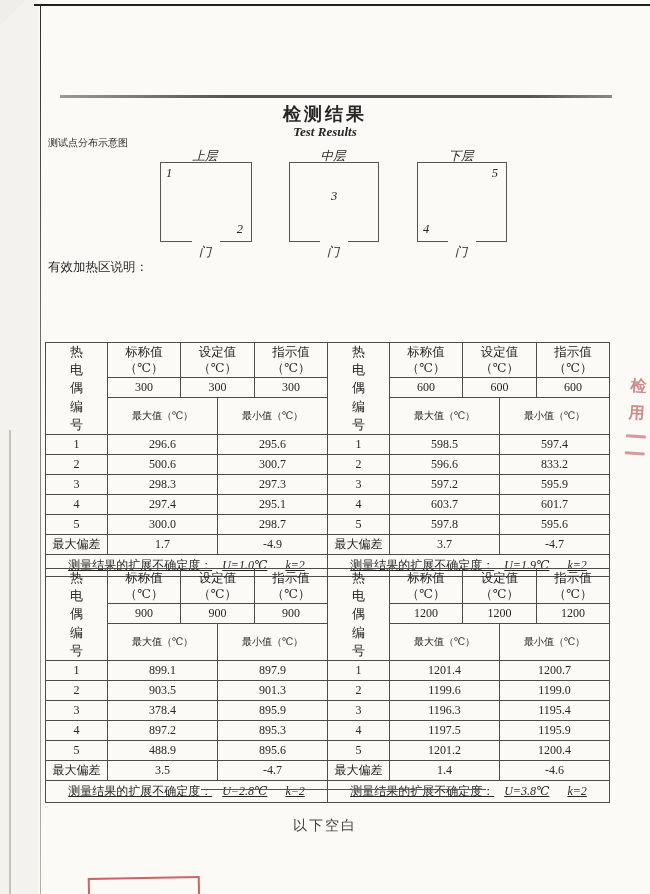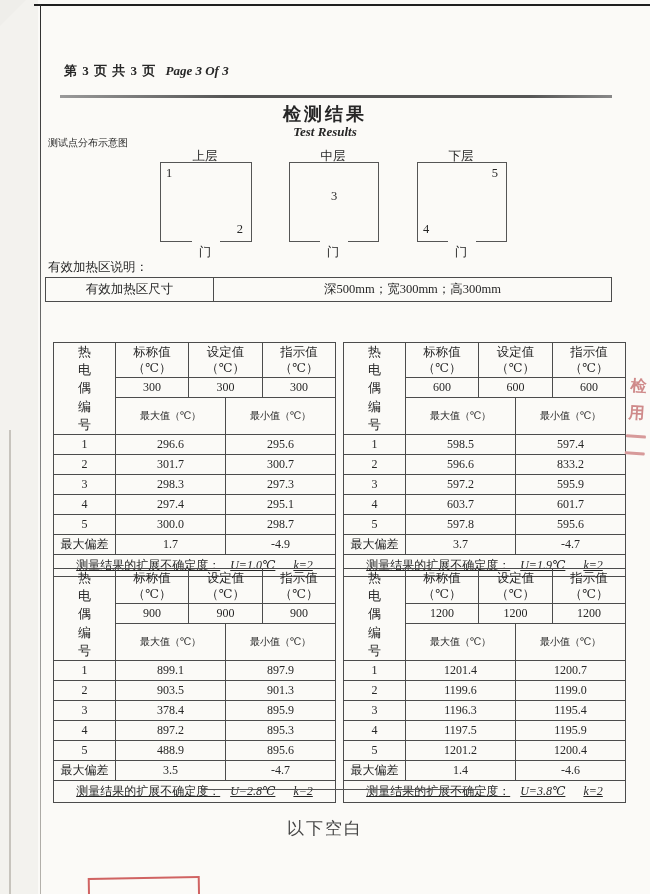--- a/index.html
+++ b/index.html
@@ -25,77 +25,73 @@
   .pageinfo-cn{font-weight:600;letter-spacing:1px;}
   .pageinfo-en{font-style:italic;font-weight:bold;margin-left:6px;}
   .hdr-rule{position:absolute;left:60px;width:552px;top:95px;height:3px;
     background:linear-gradient(to right,#9a9a9a,#555 30%,#555 85%,#888);}
   .title-cn{position:absolute;left:0;right:0;top:102px;text-align:center;
     font-size:18px;font-weight:bold;letter-spacing:3px;}
   .title-en{position:absolute;left:0;right:0;top:124px;text-align:center;
     font-size:13px;font-weight:bold;font-style:italic;}
   .diagram-caption{position:absolute;left:48px;top:136px;font-size:10px;}
   
-  .diagram{position:absolute;left:0;top:148px;width:650px;height:112px;}
+  .diagram{position:absolute;left:0;top:148px;width:650px;height:112px;font-style:italic;}
   .layer-label{position:absolute;top:0;width:90px;text-align:center;font-size:12.5px;}
   .furnace-box{position:absolute;top:14px;height:78px;border:1px solid #555;background:transparent;}
   .door-gap{position:absolute;left:50%;transform:translateX(-50%);bottom:-2px;width:28px;height:4px;background:#fbfaf7;}
   .door-label{position:absolute;top:96px;width:90px;text-align:center;font-size:12.5px;}
   .pt{position:absolute;font-size:12.5px;line-height:1;}
   .pos-top-left{left:5px;top:4px;}
   .pos-bottom-right{right:8px;bottom:6px;}
   .pos-center{left:50%;top:42%;transform:translate(-50%,-50%);}
   .pos-top-right{right:8px;top:4px;}
   .pos-bottom-left{left:5px;bottom:6px;}
   
   .hz-caption{position:absolute;left:48px;top:259px;font-size:12.5px;}
   .hz-wrap{position:absolute;left:45px;top:277px;}
   table.hz{border-collapse:collapse;table-layout:fixed;}
   table.hz td{border:1px solid #4c4c4c;text-align:center;height:23px;font-size:12.5px;padding:0 2px;}
   
   .tc-block{position:absolute;left:45px;display:flex;}
   .tc-block .slot2{margin-left:-1px;}
-  table.tct{border-collapse:collapse;table-layout:fixed;margin-left:8px;}
+  table.tct{border-collapse:collapse;table-layout:fixed;}
   table.tct td{border:1px solid #4c4c4c;text-align:center;font-size:12px;padding:0 1px;}
   col.w-a{width:62px;} col.w-b{width:73px;} col.w-c{width:37px;}
   tr.r-h1 td{height:34px;font-size:12.5px;}
   tr.r-h2 td{height:19px;}
   tr.r-h3 td{height:36px;font-size:10px;}
   tr.r-data td{height:19px;}
   tr.r-dev td{height:19px;}
   tr.r-unc td{height:21px;font-size:12px;text-decoration:underline;}
   .bl{display:block;line-height:1.3;}
   .vert{display:inline-block;width:1.05em;word-break:break-all;line-height:1.4;font-size:13px;}
   .uv,.kv{font-style:italic;}
   .uv{margin-left:10px;} .kv{margin-left:18px;}
   
   .end-rule{position:absolute;left:201px;top:789px;width:285px;height:1px;background:#555;}
-  .below-blank{position:absolute;left:0;right:0;top:817px;text-align:center;font-size:17px;color:#444;letter-spacing:2px;}
+  .below-blank{position:absolute;left:0;right:0;top:817px;text-align:center;font-size:14px;color:#444;letter-spacing:2px;}
   
   .stamp-right{position:absolute;right:0;top:378px;width:27px;height:115px;overflow:hidden;
     color:#cf8a8a;transform:rotate(4deg);}
   .stamp-right .ch{display:block;font-size:16px;line-height:1;margin:0 0 11px 4px;font-weight:bold;}
   .stamp-dash{width:20px;height:3px;background:#d79a9a;margin:14px 0 0 3px;border-radius:1px;}
   .stamp-bottom{position:absolute;left:88px;top:877px;width:108px;height:30px;
     border:2px solid #c84848;opacity:.85;transform:rotate(-1deg);}
 </style>
 </head>
 <body>
 
 <div class="left-margin-strip"></div>
 <div class="corner-fold"></div>
 <div class="frame-top"></div>
 <div class="frame-left"></div>
 <div class="paper-edge"></div>
 
 <div class="hdr-row">
-  <div>
-    <span class="pageinfo-cn">第 3 页 共 3 页</span>
-    <span class="pageinfo-en">Page 3 Of 3</span>
-  </div>
 </div>
 <div class="hdr-rule"></div>
 
 <div class="title-cn">检测结果</div>
 <div class="title-en">Test Results</div>
 <div class="diagram-caption">测试点分布示意图</div>
 
 <div class="diagram">
 
   <div class="layer-label" style="left:160px;">上层</div>
@@ -125,24 +121,20 @@
 <div class="hz-caption">有效加热区说明：</div>
 <div class="hz-wrap">
   <table class="hz">
     <colgroup>
         <col style="width:168px">
         <col style="width:134px">
         <col style="width:134px">
         <col style="width:130px">
       </colgroup>
     <tbody>
-        <tr>
-      <td>有效加热区尺寸</td>
-      <td colspan="3">深500mm；宽300mm；高300mm</td>
-    </tr>
   </tbody>
     </table>
 </div>
 
 <div class="tc-block" style="top:342px;">
   <div>
   <table class="tct">
     <colgroup>
           <col class="w-a">
           <col class="w-b">
@@ -178,21 +170,21 @@
     </tbody>
         <tbody>
   <tr class="r-data">
     <td>1</td>
     <td colspan="2">296.6</td>
     <td colspan="2">295.6</td>
   </tr>
 
   <tr class="r-data">
     <td>2</td>
-    <td colspan="2">301.7</td>
+    <td colspan="2">500.6</td>
     <td colspan="2">300.7</td>
   </tr>
 
   <tr class="r-data">
     <td>3</td>
     <td colspan="2">298.3</td>
     <td colspan="2">297.3</td>
   </tr>
 
   <tr class="r-data">

